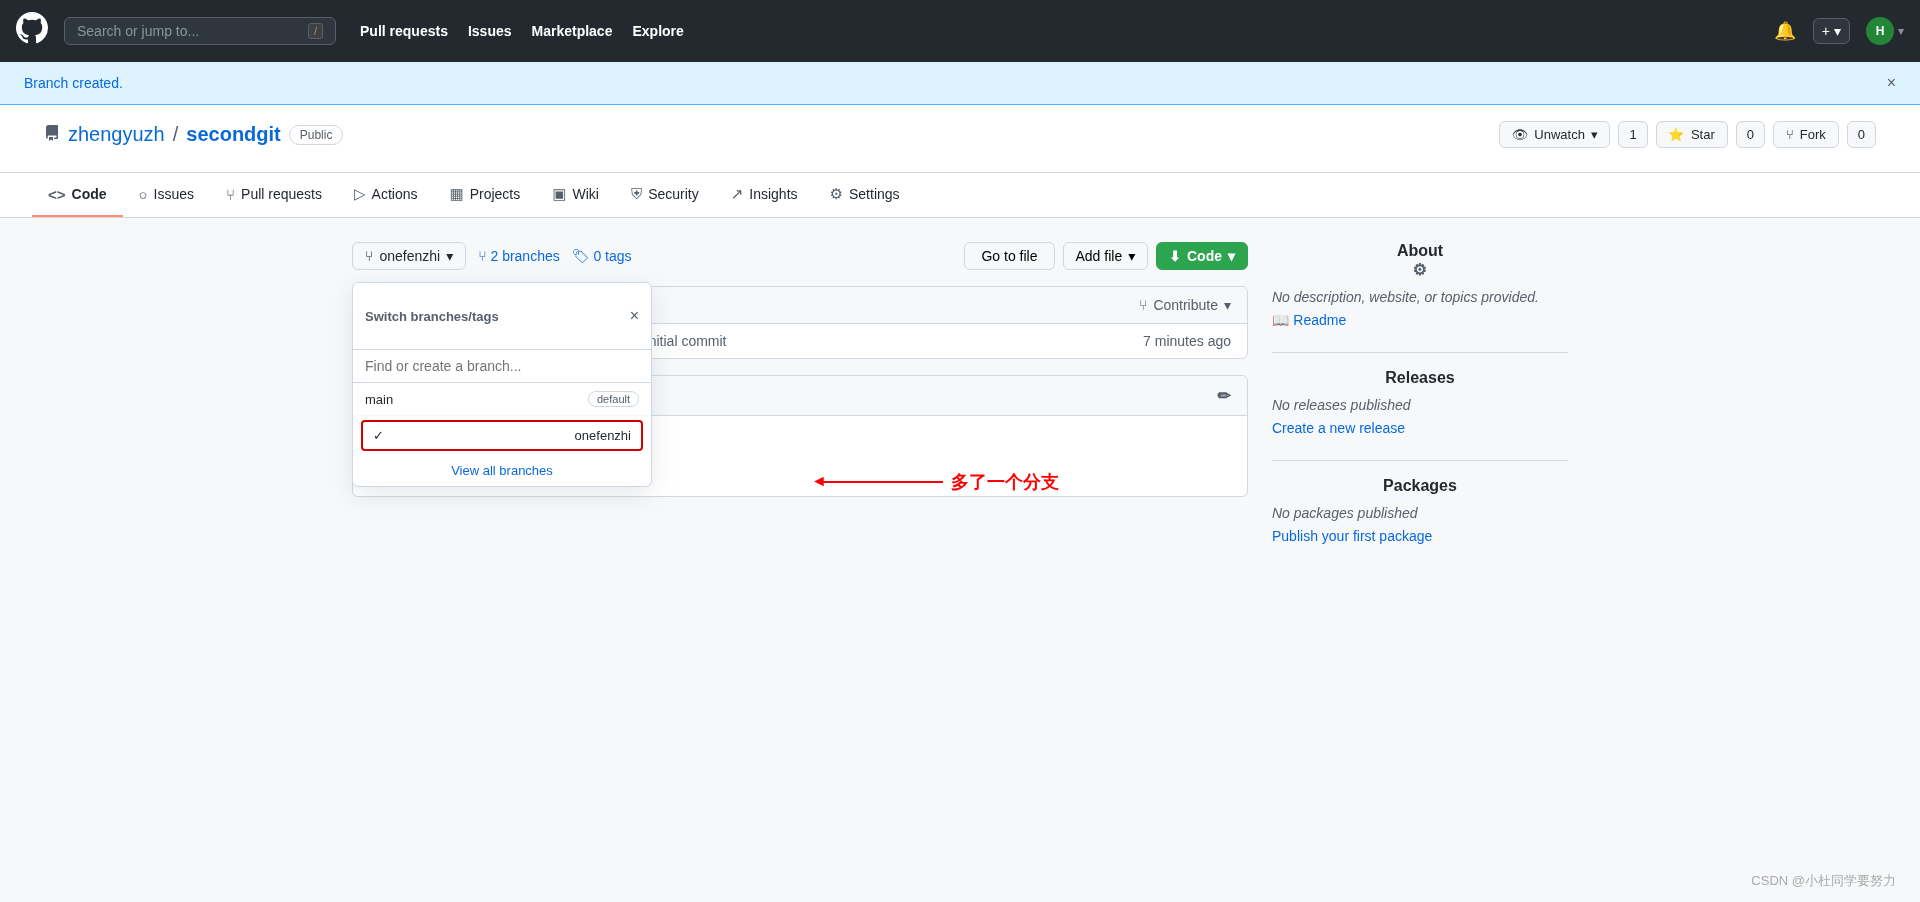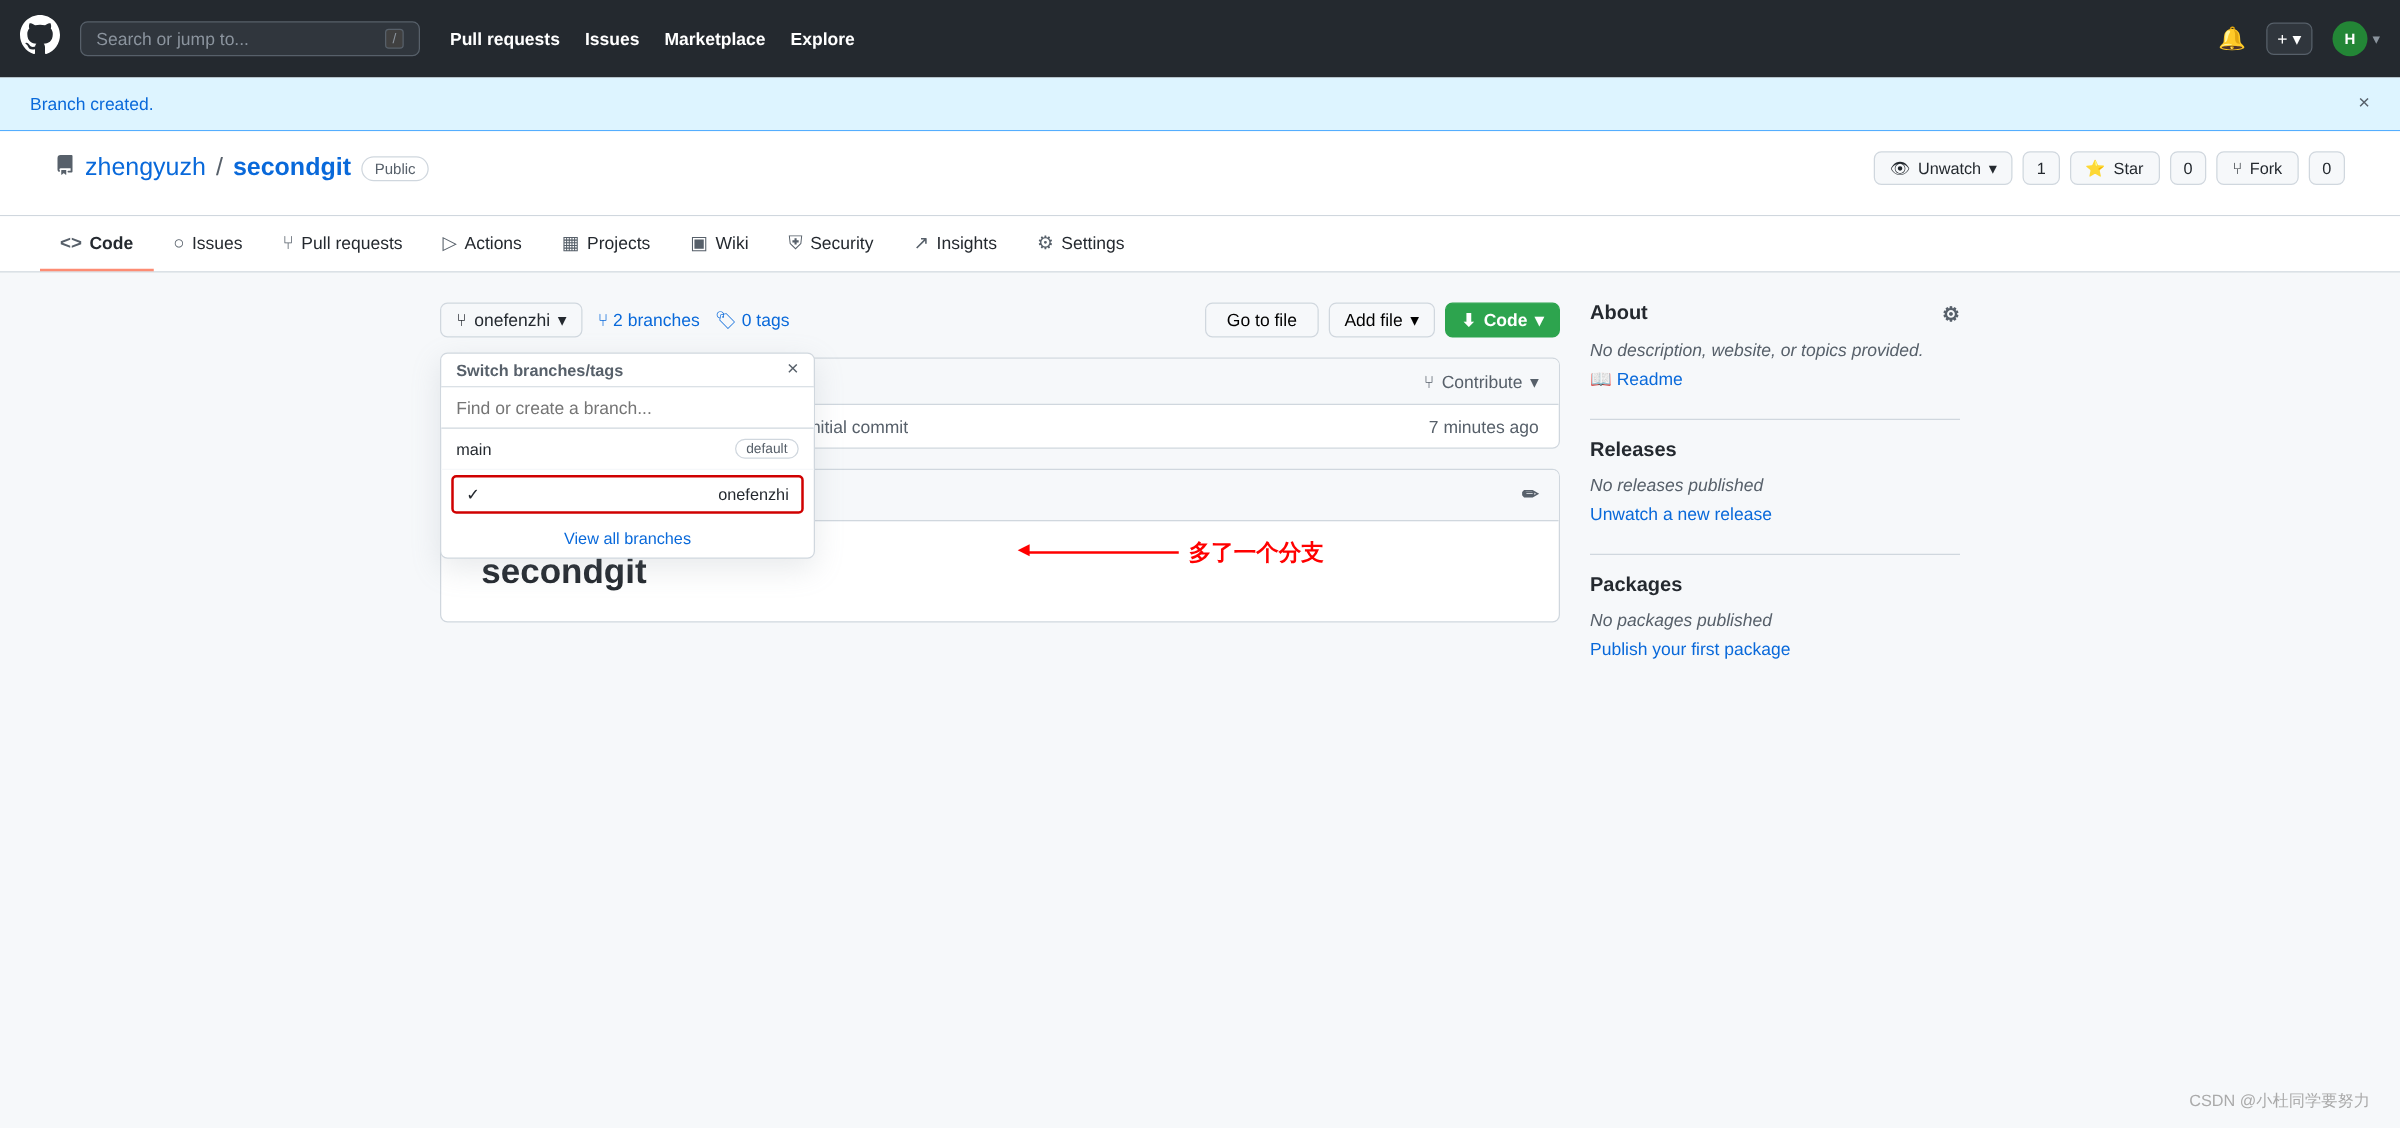--- a/index.html
+++ b/index.html
@@ -206,21 +206,21 @@
       background: white;
       border: 1px solid #d0d7de;
       border-radius: 6px;
       width: 300px;
       box-shadow: 0 8px 24px rgba(140,149,159,0.2);
     }
     .switch-dropdown-header {
       display: flex;
       align-items: center;
       justify-content: space-between;
-      padding: 4px 12px;
+      padding: 24px 12px;
       border-bottom: 1px solid #d0d7de;
       font-size: 13px;
       color: #57606a;
       font-weight: 600;
     }
     .switch-close { background: none; border: none; cursor: pointer; color: #57606a; font-size: 16px; }
     .switch-search {
       width: 100%;
       border: none;
       border-bottom: 1px solid #d0d7de;
@@ -334,21 +334,23 @@
     .readme-title { font-size: 28px; font-weight: 600; }
     .edit-icon { color: #57606a; font-size: 16px; cursor: pointer; }
 
     
     .sidebar-section { margin-bottom: 24px; }
     .sidebar-heading {
       font-size: 16px;
       font-weight: 600;
       margin-bottom: 8px;
       display: flex;
+      align-items: center;
       justify-content: space-between;
+      flex-direction: column;
     }
     .sidebar-text { color: #57606a; font-size: 14px; line-height: 1.5; font-style: italic; }
     .sidebar-link { color: #0969da; font-size: 14px; text-decoration: none; display: block; margin-top: 4px; }
     .sidebar-divider { border: none; border-top: 1px solid #d0d7de; margin: 16px 0; }
     .sidebar-gear { color: #57606a; cursor: pointer; font-size: 16px; }
 
     
     .annotation-area {
       position: absolute;
       left: 460px;
@@ -599,21 +601,21 @@
         <span>📖</span>
         <span>Readme</span>
       </a>
     </div>
     <hr class="sidebar-divider">
     <div class="sidebar-section">
       <div class="sidebar-heading">
         <span>Releases</span>
       </div>
       <p class="sidebar-text">No releases published</p>
-      <a class="sidebar-link">Unwatch a new release</a>
+      <a class="sidebar-link">Create a new release</a>
     </div>
     <hr class="sidebar-divider">
     <div class="sidebar-section">
       <div class="sidebar-heading">
         <span>Packages</span>
       </div>
       <p class="sidebar-text">No packages published</p>
       <a class="sidebar-link">Publish your first package</a>
     </div>
   </aside>

